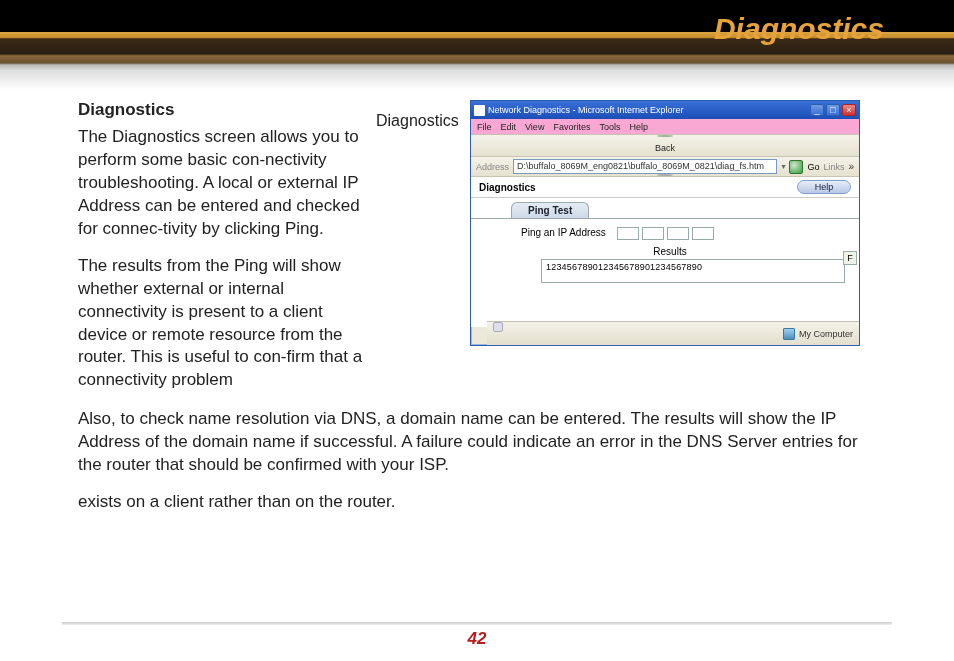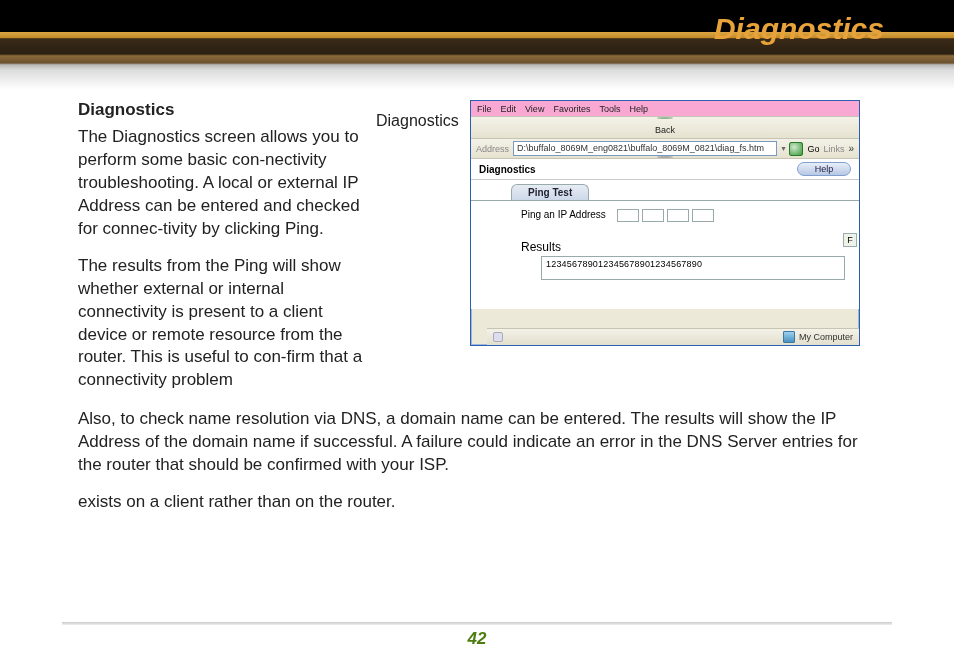--- a/index.html
+++ b/index.html
@@ -182,67 +182,78 @@
     padding: 8px 0 0 50px;
     font-size:10px;
   }
   .ip-boxes { display:inline-flex; gap:3px; margin-left:8px; vertical-align:middle;}
   .ip-boxes div { width:22px; height:13px; border:1px solid #9aa; background:#fff; }
   .edge-btn {
     position:absolute; right:2px; top:74px;
     width:14px; height:14px; border:1px solid #9aa; background:#eef2e8;
     text-align:center; font-size:9px; line-height:13px;
   }
-  .results-label { font-size:12px; margin-top:18px; padding-right:40px;}
+  .results-label { text-align:center; font-size:10px; margin-top:6px; padding-right:40px;}
   .results-box {
     margin: 2px 14px 0 20px;
     border:1px solid #9aa; background:#fff;
     padding: 2px 4px; font-size:9px; letter-spacing:0.2px;
     height: 24px; overflow:hidden;
   }
   .ie-status {
     position:absolute; bottom:0; left:16px; right:0;
-    height:17px; background: linear-gradient(#f4f2e8,#e2dfce);
+    height:24px; background: linear-gradient(#f4f2e8,#e2dfce);
     border-top:1px solid #c8c4b4;
-    display:flex; align-items:center; justify-content:space-between;
+    display:flex; justify-content:space-between;
     padding:0 6px;
   }
   .ie-status .dot { width:10px; height:10px; background:#dde; border:1px solid #aab; border-radius:2px;}
   .status-comp { display:flex; align-items:center; gap:4px; font-size:9px; color:#333;}
   .status-comp .cicon { width:12px;height:12px;background:linear-gradient(#9fd0f0,#4a90c0);border:1px solid #3a7aa0;border-radius:1px;}
   .footer {
     position: absolute;
     left: 0; right: 0; bottom: 12px;
     text-align: center;
   }
   .footer-rule {
     height: 3px;
     margin: 0 62px 4px;
     background: linear-gradient(to bottom, #c9c9c9, #f0f0f0);
   }
   .page-num {
     font-style: italic;
     font-weight: bold;
-    color: #4d7c0f;
+    color: #b91c1c;
     font-size: 17px;
   }
 </style>
 </head>
 <body>
 
 <div class="header-band">
   <div class="page-title">Diagnostics</div>
 </div>
 
 <div class="content">
   <div class="section-heading">Diagnostics</div>
 
   <div class="caption">Diagnostics</div>
 
   <div class="ie-window">
+    <div class="ie-titlebar">
+      <div class="t-left">
+        <div class="winlogo"></div>
+        <span>Network Diagnostics - Microsoft Internet Explorer</span>
+      </div>
+      <div class="ie-winbtns">
+        <div>_</div>
+        <div>□</div>
+        <div class="close">×</div>
+      </div>
+    </div>
     <div class="ie-menubar">
       <span>File</span>
       <span>Edit</span>
       <span>View</span>
       <span>Favorites</span>
       <span>Tools</span>
       <span>Help</span>
     </div>
     <div class="ie-toolbar">
       <span class="tb-icon"></span>

